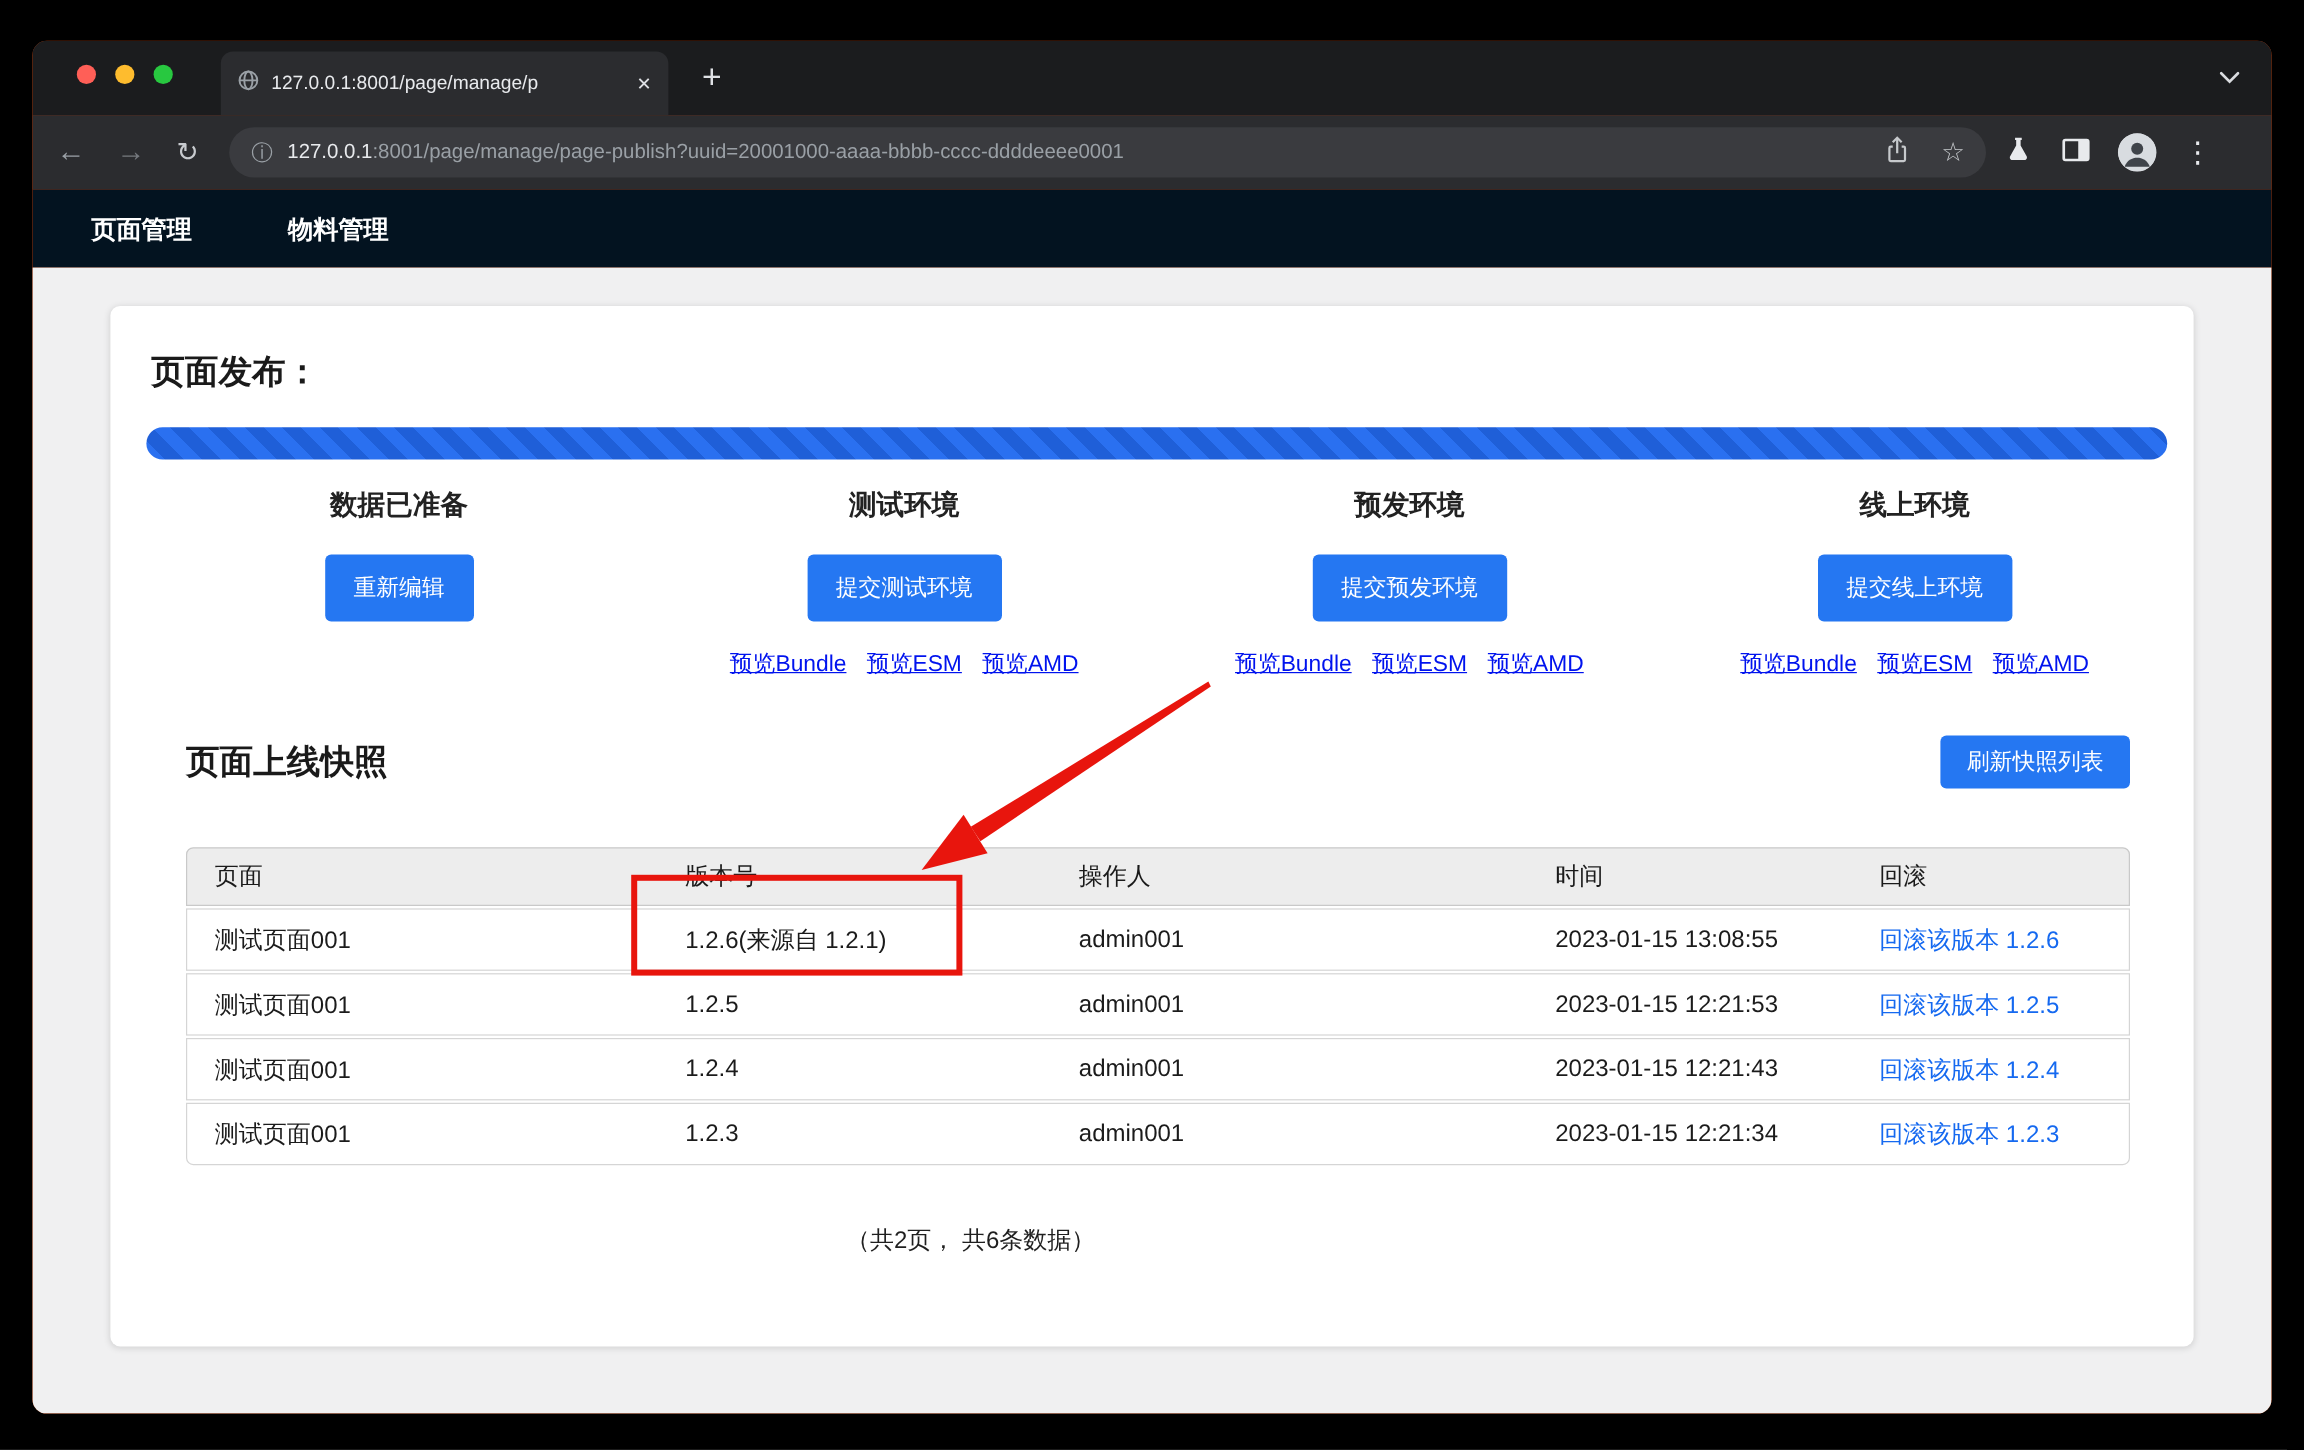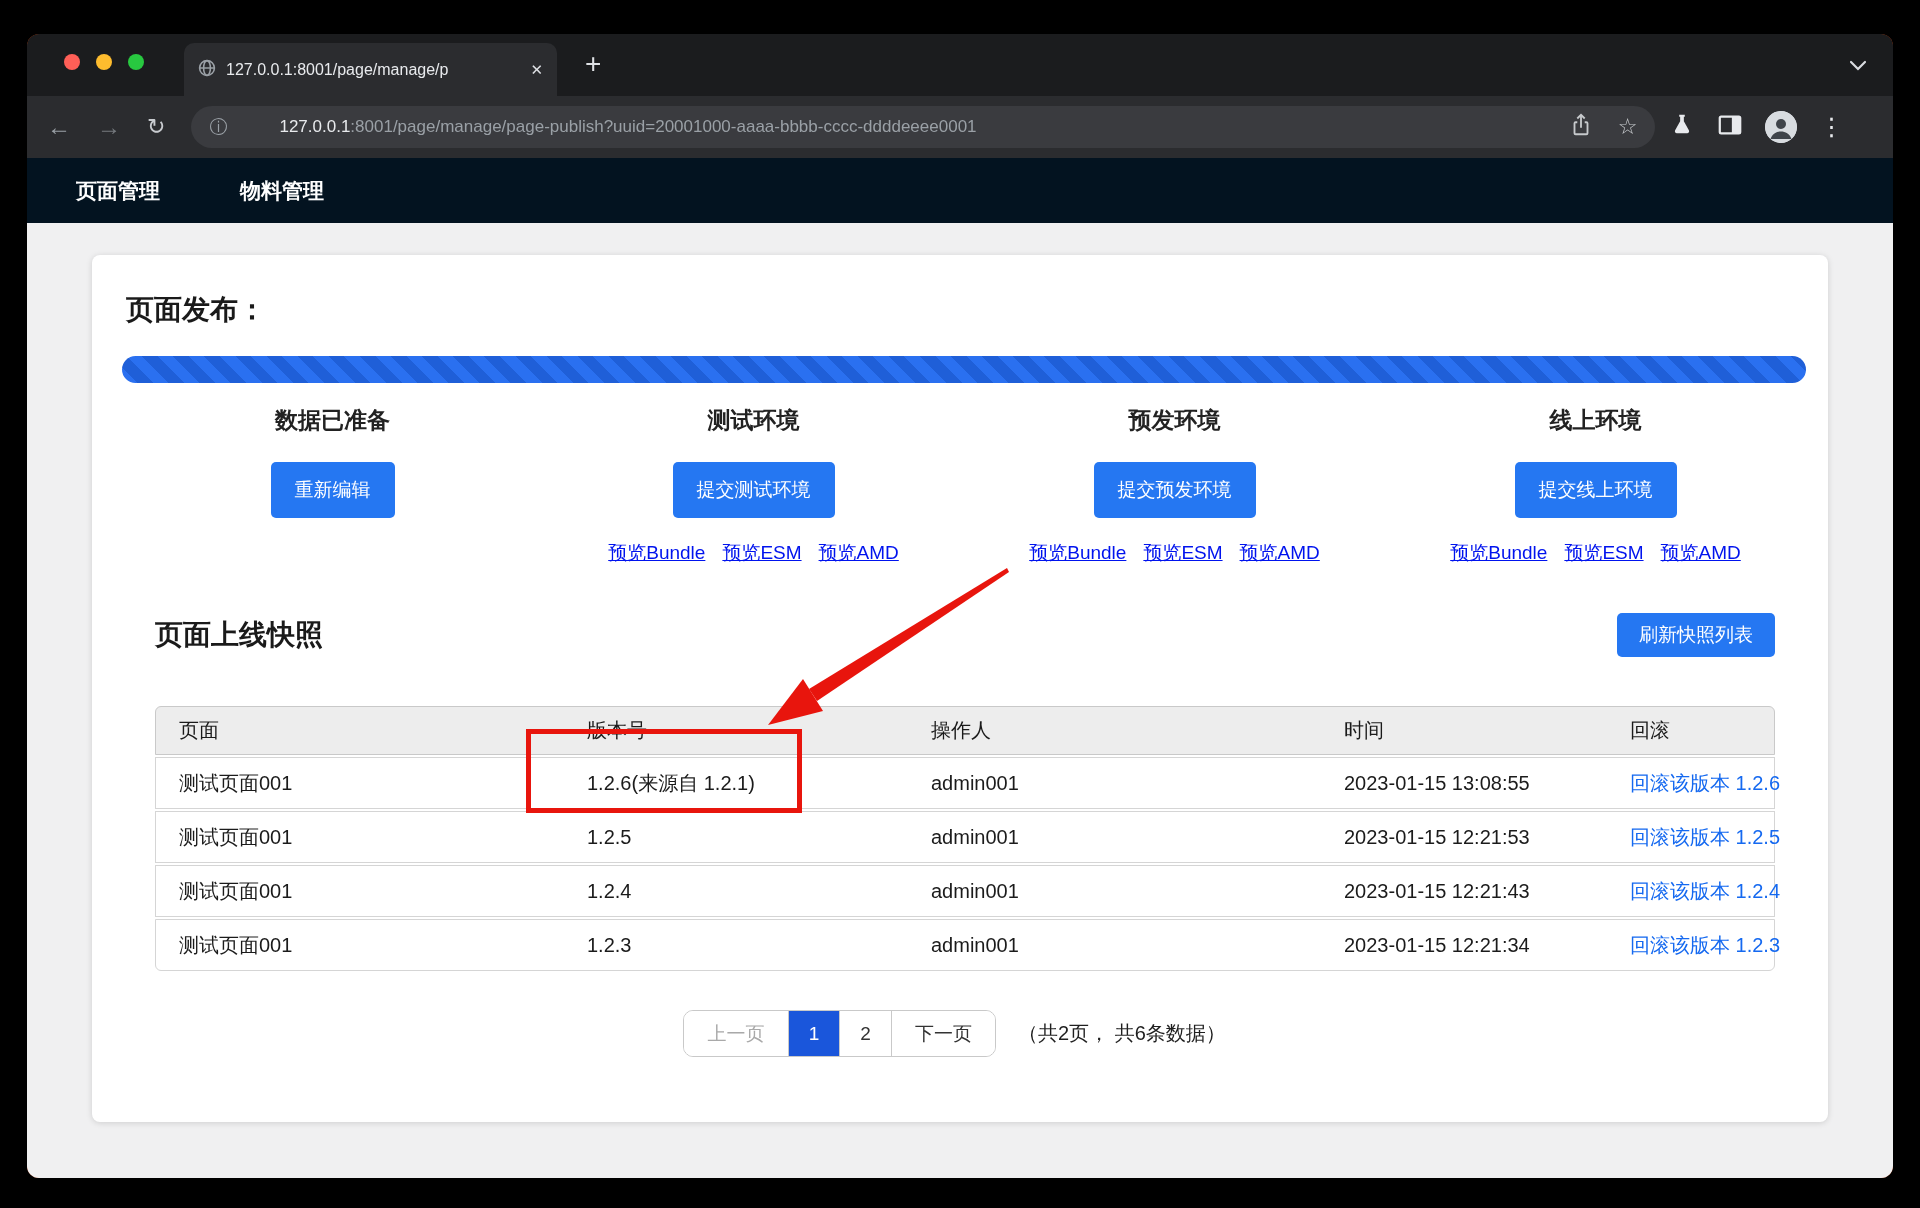--- a/index.html
+++ b/index.html
@@ -25,21 +25,21 @@
   .tab-chevron { position:absolute; right:26px; top:24px; }
 
   
   .toolbar { height:62px; background:#2b2c2f; display:flex; align-items:center; padding:0 24px 0 20px; }
   .nav-ico { font-size:24px; margin-right:26px; }
   .back { color:#9aa0a6; } .fwd { color:#75797e; } .reload { color:#c8cbcf; font-size:22px; }
   .omnibox { height:42px; flex:0 0 1464px; background:#3a3b3f; border-radius:21px;
              display:flex; align-items:center; padding:0 18px; }
   .info-ico { color:#9aa0a6; font-size:18px; margin-right:12px; }
   .url { font-size:17px; white-space:nowrap; overflow:hidden; }
-  .url .host { color:#e8eaed;margin-left:40px; } .url .rest { color:#9aa0a6;margin-top:40px; }
+  .url .host { color:#e8eaed; } .url .rest { color:#9aa0a6;margin-top:40px; }
   .pill-right { margin-left:auto; display:flex; align-items:center; gap:24px; }
   .tool-right { display:flex; align-items:center; gap:22px; margin-left:14px; }
   .star { color:#c6c9cc; font-size:22px; }
   .avatar { width:32px; height:32px; border-radius:50%; background:#d8dce0; overflow:hidden; }
   .dots { color:#e8eaed; font-size:24px; letter-spacing:0; }
 
   
   .sitenav { height:65px; background:#031320; display:flex; align-items:center;
              padding-left:49px; gap:80px; }
   .sitenav .item { color:#fff; font-size:21px; font-weight:bold; }
@@ -66,21 +66,21 @@
   .snap-head { position:absolute; left:63px; top:355px; width:1620px; height:50px;
                display:flex; align-items:center; justify-content:space-between; }
   .snap-title { font-size:28px; font-weight:bold; color:#1a1a1a; }
   .refresh-btn { height:44px; padding:0 22px; background:#2577f2; color:#fff; font-size:19px;
                  border:none; border-radius:5px; font-family:inherit; cursor:pointer; }
 
   
   .snaptable { position:absolute; left:63px; top:451px; width:1620px; }
   .t-row { display:grid; grid-template-columns:392px 328px 397px 270px 187px;
            padding-left:23px; align-items:center; background:#fff;
-           border:1px solid #d5d5d5; height:52px; margin-top:2px; font-size:20px; color:#1b1b1b;gap:16px; }
+           border:1px solid #d5d5d5; height:52px; margin-top:2px; font-size:20px; color:#1b1b1b; }
   .t-head { background:#ededed; border-color:#c9c9c9; height:49px; margin-top:0;
             border-radius:6px 6px 0 0; color:#1a1a1a; }
   .t-row:last-child { border-radius:0 0 6px 6px; }
   .cell-rollback { color:#1569f0; cursor:pointer; }
 
   
   .red-box { position:absolute; left:434px; top:474px; width:276px; height:84px;
              border:5px solid #e8150d; pointer-events:none; }
   .arrow-svg { position:absolute; left:0; top:0; width:1736px; height:867px; pointer-events:none; }
 
@@ -259,25 +259,19 @@
           </div>
         </div>
 
         <div class="red-box"></div>
         <svg class="arrow-svg" viewBox="0 0 1736 867">
           <polygon points="915,313 917,317 725,446 717,434" fill="#e8150d"></polygon>
           <polygon points="676,470 711,424 731,456" fill="#e8150d"></polygon>
         </svg>
 
         <div class="pagi-row">
-          <div class="pagi-group">
-            <span class="pg pg-prev">上一页</span>
-            <span class="pg pg-1">1</span>
-            <span class="pg pg-2">2</span>
-            <span class="pg pg-next">下一页</span>
-          </div>
           <span class="pagi-summary">（共2页， 共6条数据）</span>
         </div>
 
       </div>
     </div>
   </div>
 </div>
 
 </body></html>

